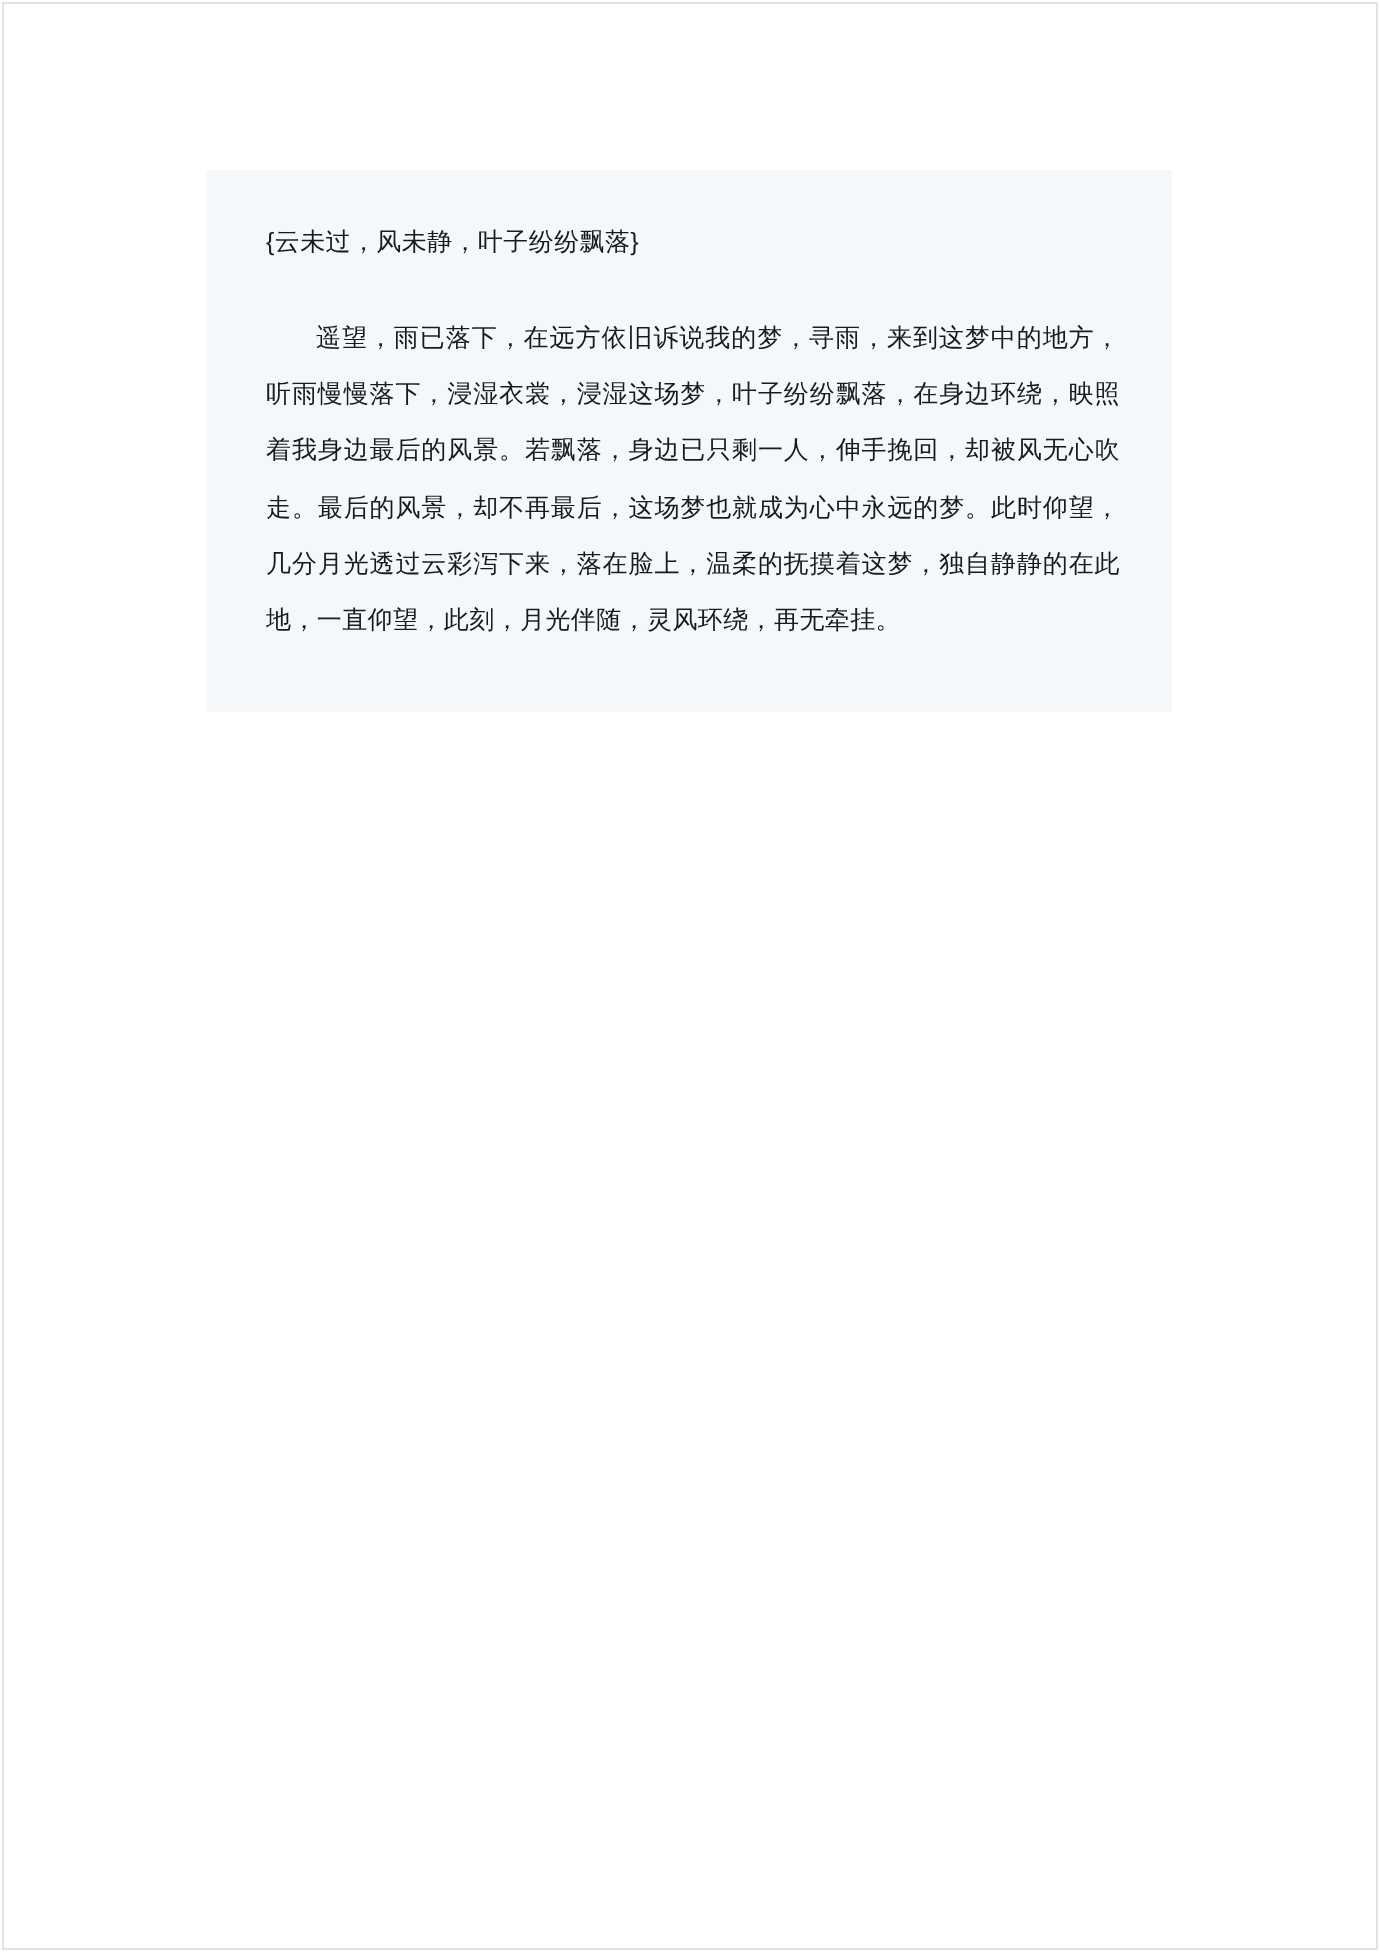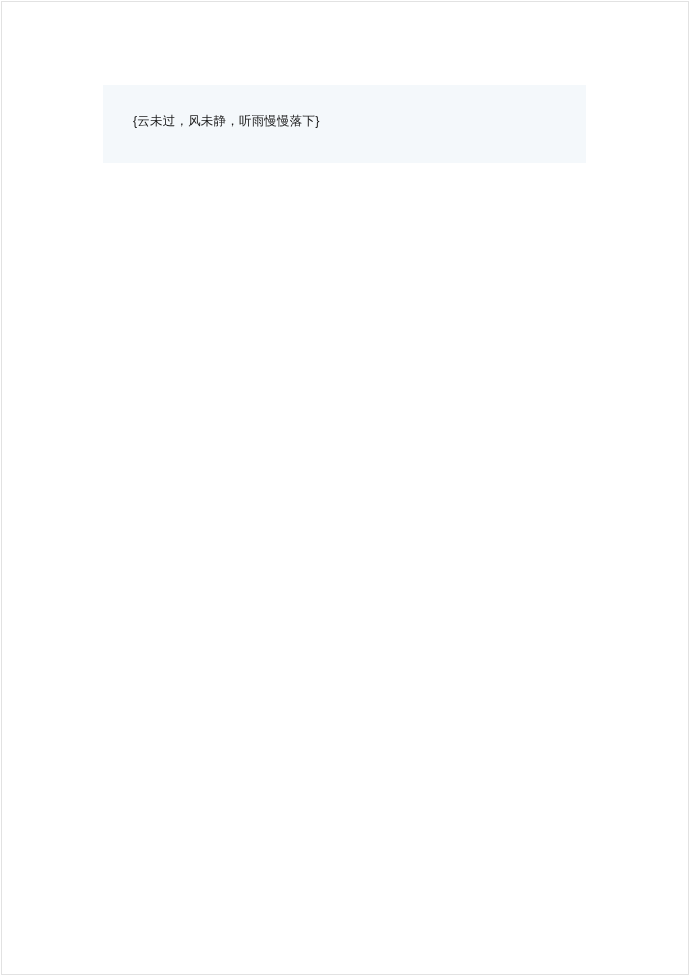--- a/index.html
+++ b/index.html
@@ -61,17 +61,18 @@
     padding-top: 12px;
   }
 </style>
 </head>
 <body>
 
 <div class="page">
   <div class="page-border"></div>
 
   <div class="content-block">
-    <p class="para para-title">{云未过，风未静，听雨慢慢落下}</p>
+    <p class="para para-title">{云未过，风未静，叶子纷纷飘落}</p>
 
+    <p class="para para-body">遥望，雨已落下，在远方依旧诉说我的梦，寻雨，来到这梦中的地方，听雨慢慢落下，浸湿衣裳，浸湿这场梦，叶子纷纷飘落，在身边环绕，映照着我身边最后的风景。若飘落，身边已只剩一人，伸手挽回，却被风无心吹走。最后的风景，却不再最后，这场梦也就成为心中永远的梦。此时仰望，几分月光透过云彩泻下来，落在脸上，温柔的抚摸着这梦，独自静静的在此地，一直仰望，此刻，月光伴随，灵风环绕，再无牵挂。</p>
 
   </div>
 </div>
 
 </body></html>

